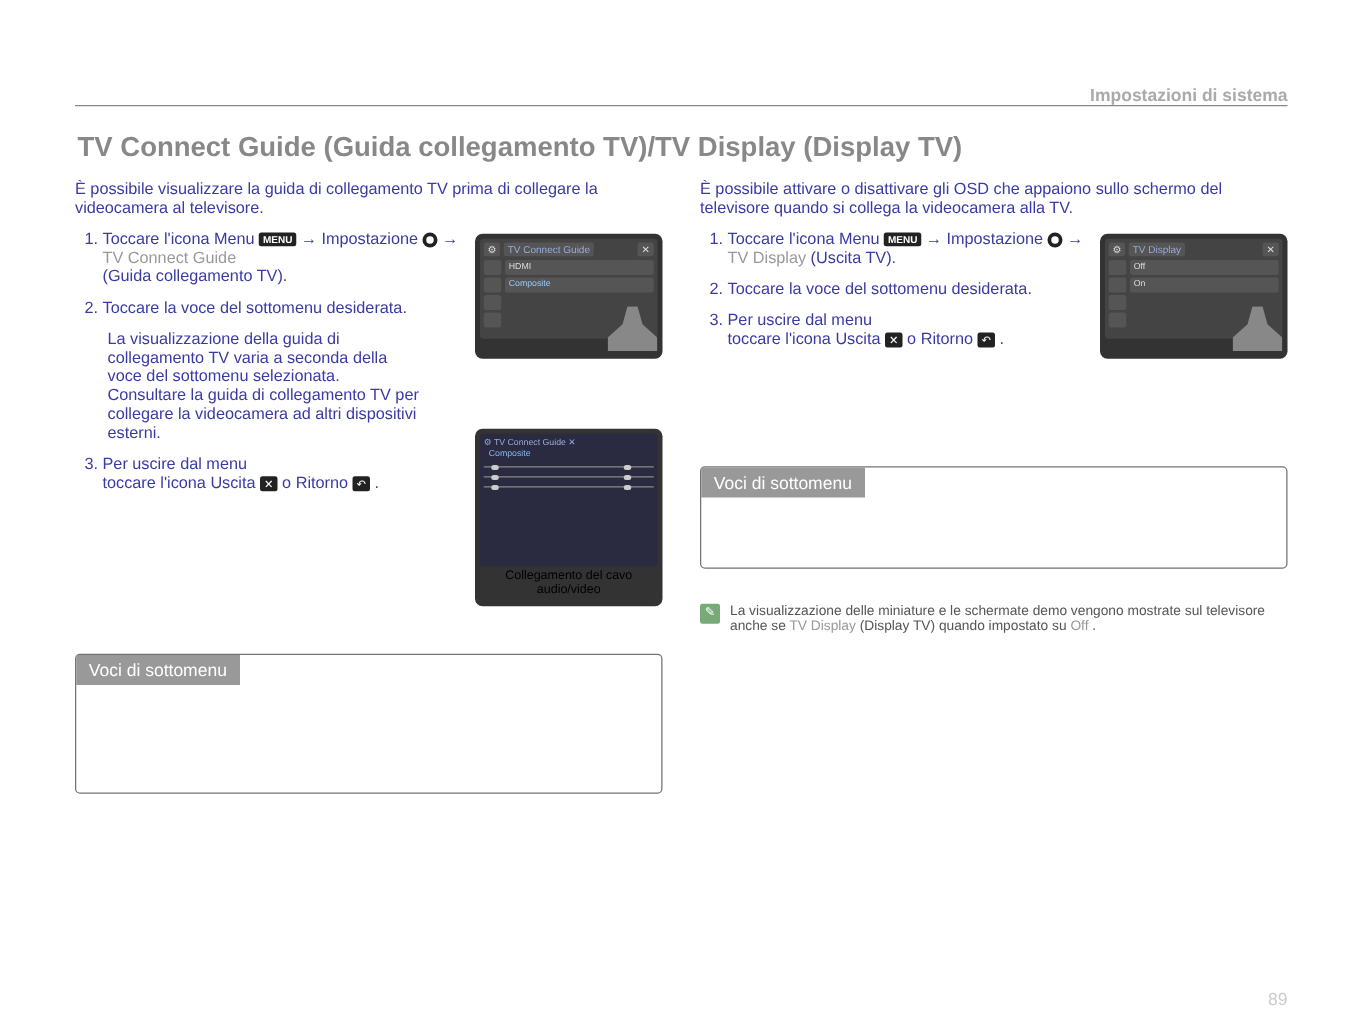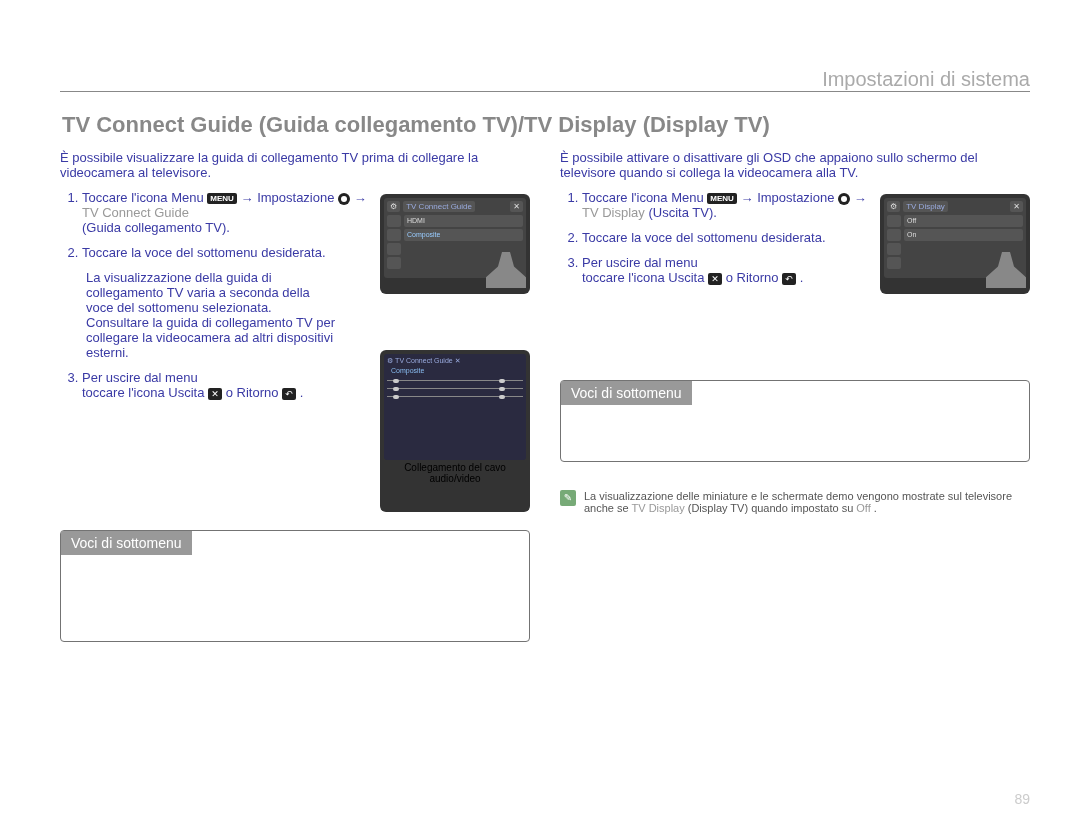--- a/index.html
+++ b/index.html
@@ -14,22 +14,22 @@
   .page {
     padding: 60px 50px 0 60px;
   }
   .header-line {
     border-top: 1px solid #888;
     margin-bottom: 6px;
   }
   .section-label {
     text-align: right;
     color: #aaa;
-    font-weight: normal;
-    font-size: 20px;
+    font-weight: bold;
+    font-size: 14px;
     margin-top: 8px;
   }
   .main-title {
     color: #888;
     font-weight: bold;
     font-size: 22px;
     margin: 20px 0 12px 2px;
   }
   .columns {
     display: flex;
@@ -160,21 +160,21 @@
     background:#888;
     border-radius:8px 8px 0 0;
     clip-path: polygon(40% 0, 60% 0, 70% 40%, 100% 70%, 100% 100%, 0 100%, 0 70%, 30% 40%);
   }
 
   .mock2 {
     position:absolute;
     right:0;
     top:160px;
     width:150px;
-    height:162px;
+    height:142px;
     background:#333;
     border-radius:6px;
     padding:4px;
     box-sizing:border-box;
   }
   .mock2 .screen {
     background:#2a2a40;
     height:100px;
     border-radius:3px;
     padding:3px;

